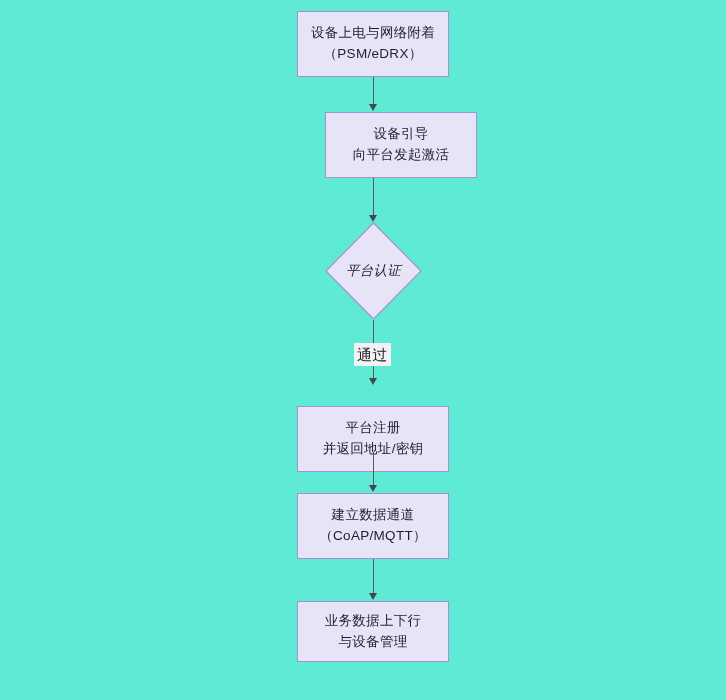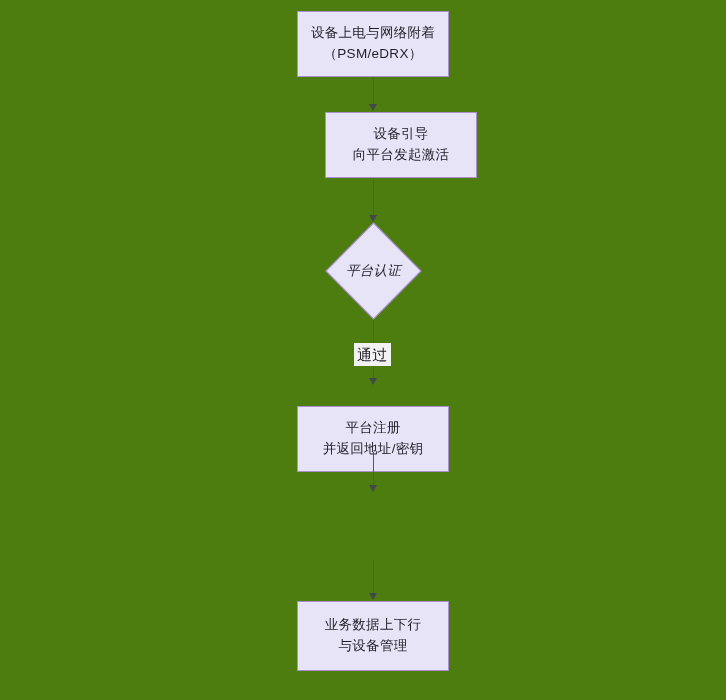--- a/index.html
+++ b/index.html
@@ -7,21 +7,21 @@
     padding: 0;
     background: #ffffff;
   }
   body {
     font-family: "Liberation Sans", "DejaVu Sans", sans-serif;
   }
   #canvas {
     position: relative;
     width: 726px;
     height: 700px;
-    background: #4d7c0f;
+    background: #5eead4;
     overflow: hidden;
   }
 
   
   .node {
     position: absolute;
     box-sizing: border-box;
     display: flex;
     flex-direction: column;
     align-items: center;
@@ -122,22 +122,26 @@
   <div class="arrow" style="left:368.5px; top:378px;"></div>
 
   <div class="node" style="left:297px; top:386px; width:152px; height:66px;margin-top:20px;">
     <span class="line">平台注册</span>
     <span class="line">并返回地址/密钥</span>
   </div>
 
   <div class="conn" style="left:373px; top:452px; height:34px;"></div>
   <div class="arrow" style="left:368.5px; top:485px;"></div>
 
+  <div class="node" style="left:297px; top:493px; width:152px; height:66px;">
+    <span class="line">建立数据通道</span>
+    <span class="line">（CoAP/MQTT）</span>
+  </div>
 
   <div class="conn" style="left:373px; top:559px; height:35px;"></div>
   <div class="arrow" style="left:368.5px; top:593px;"></div>
 
-  <div class="node" style="left:297px; top:601px; width:152px; height:70px;">
+  <div class="node" style="left:297px; top:601px; width:152px; height:61px;">
     <span class="line">业务数据上下行</span>
     <span class="line">与设备管理</span>
   </div>
 
 </div>
 
 </body></html>

